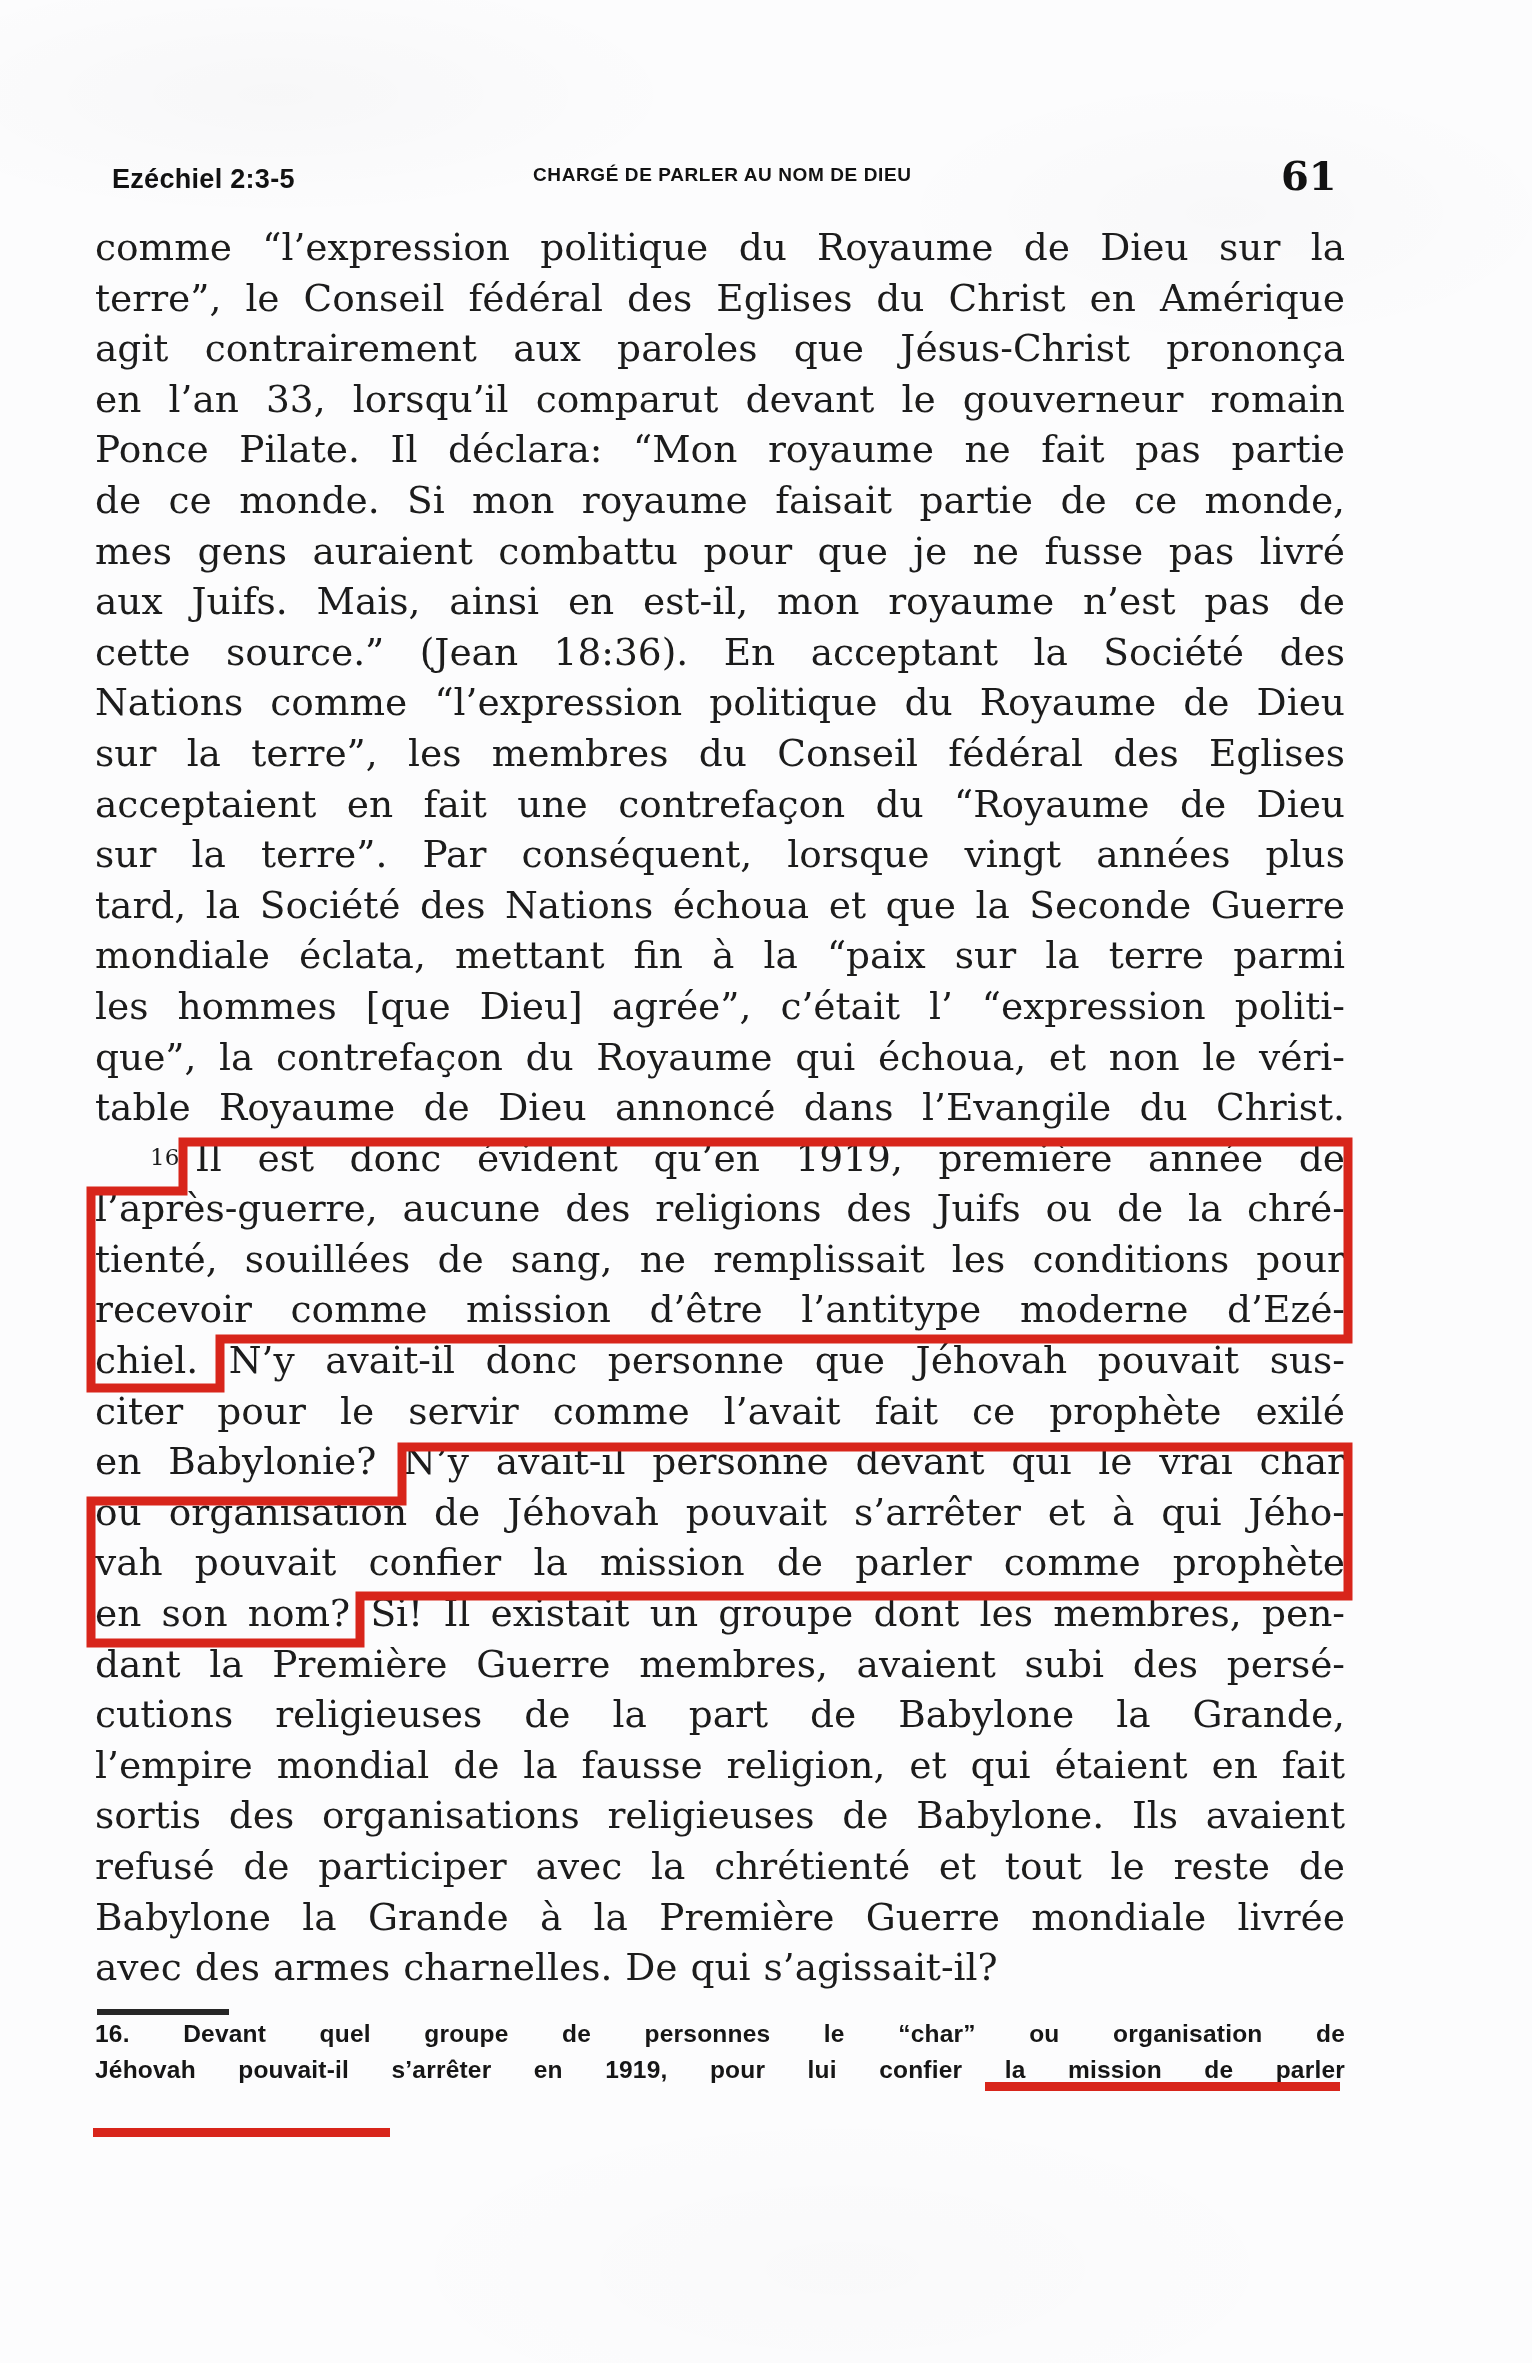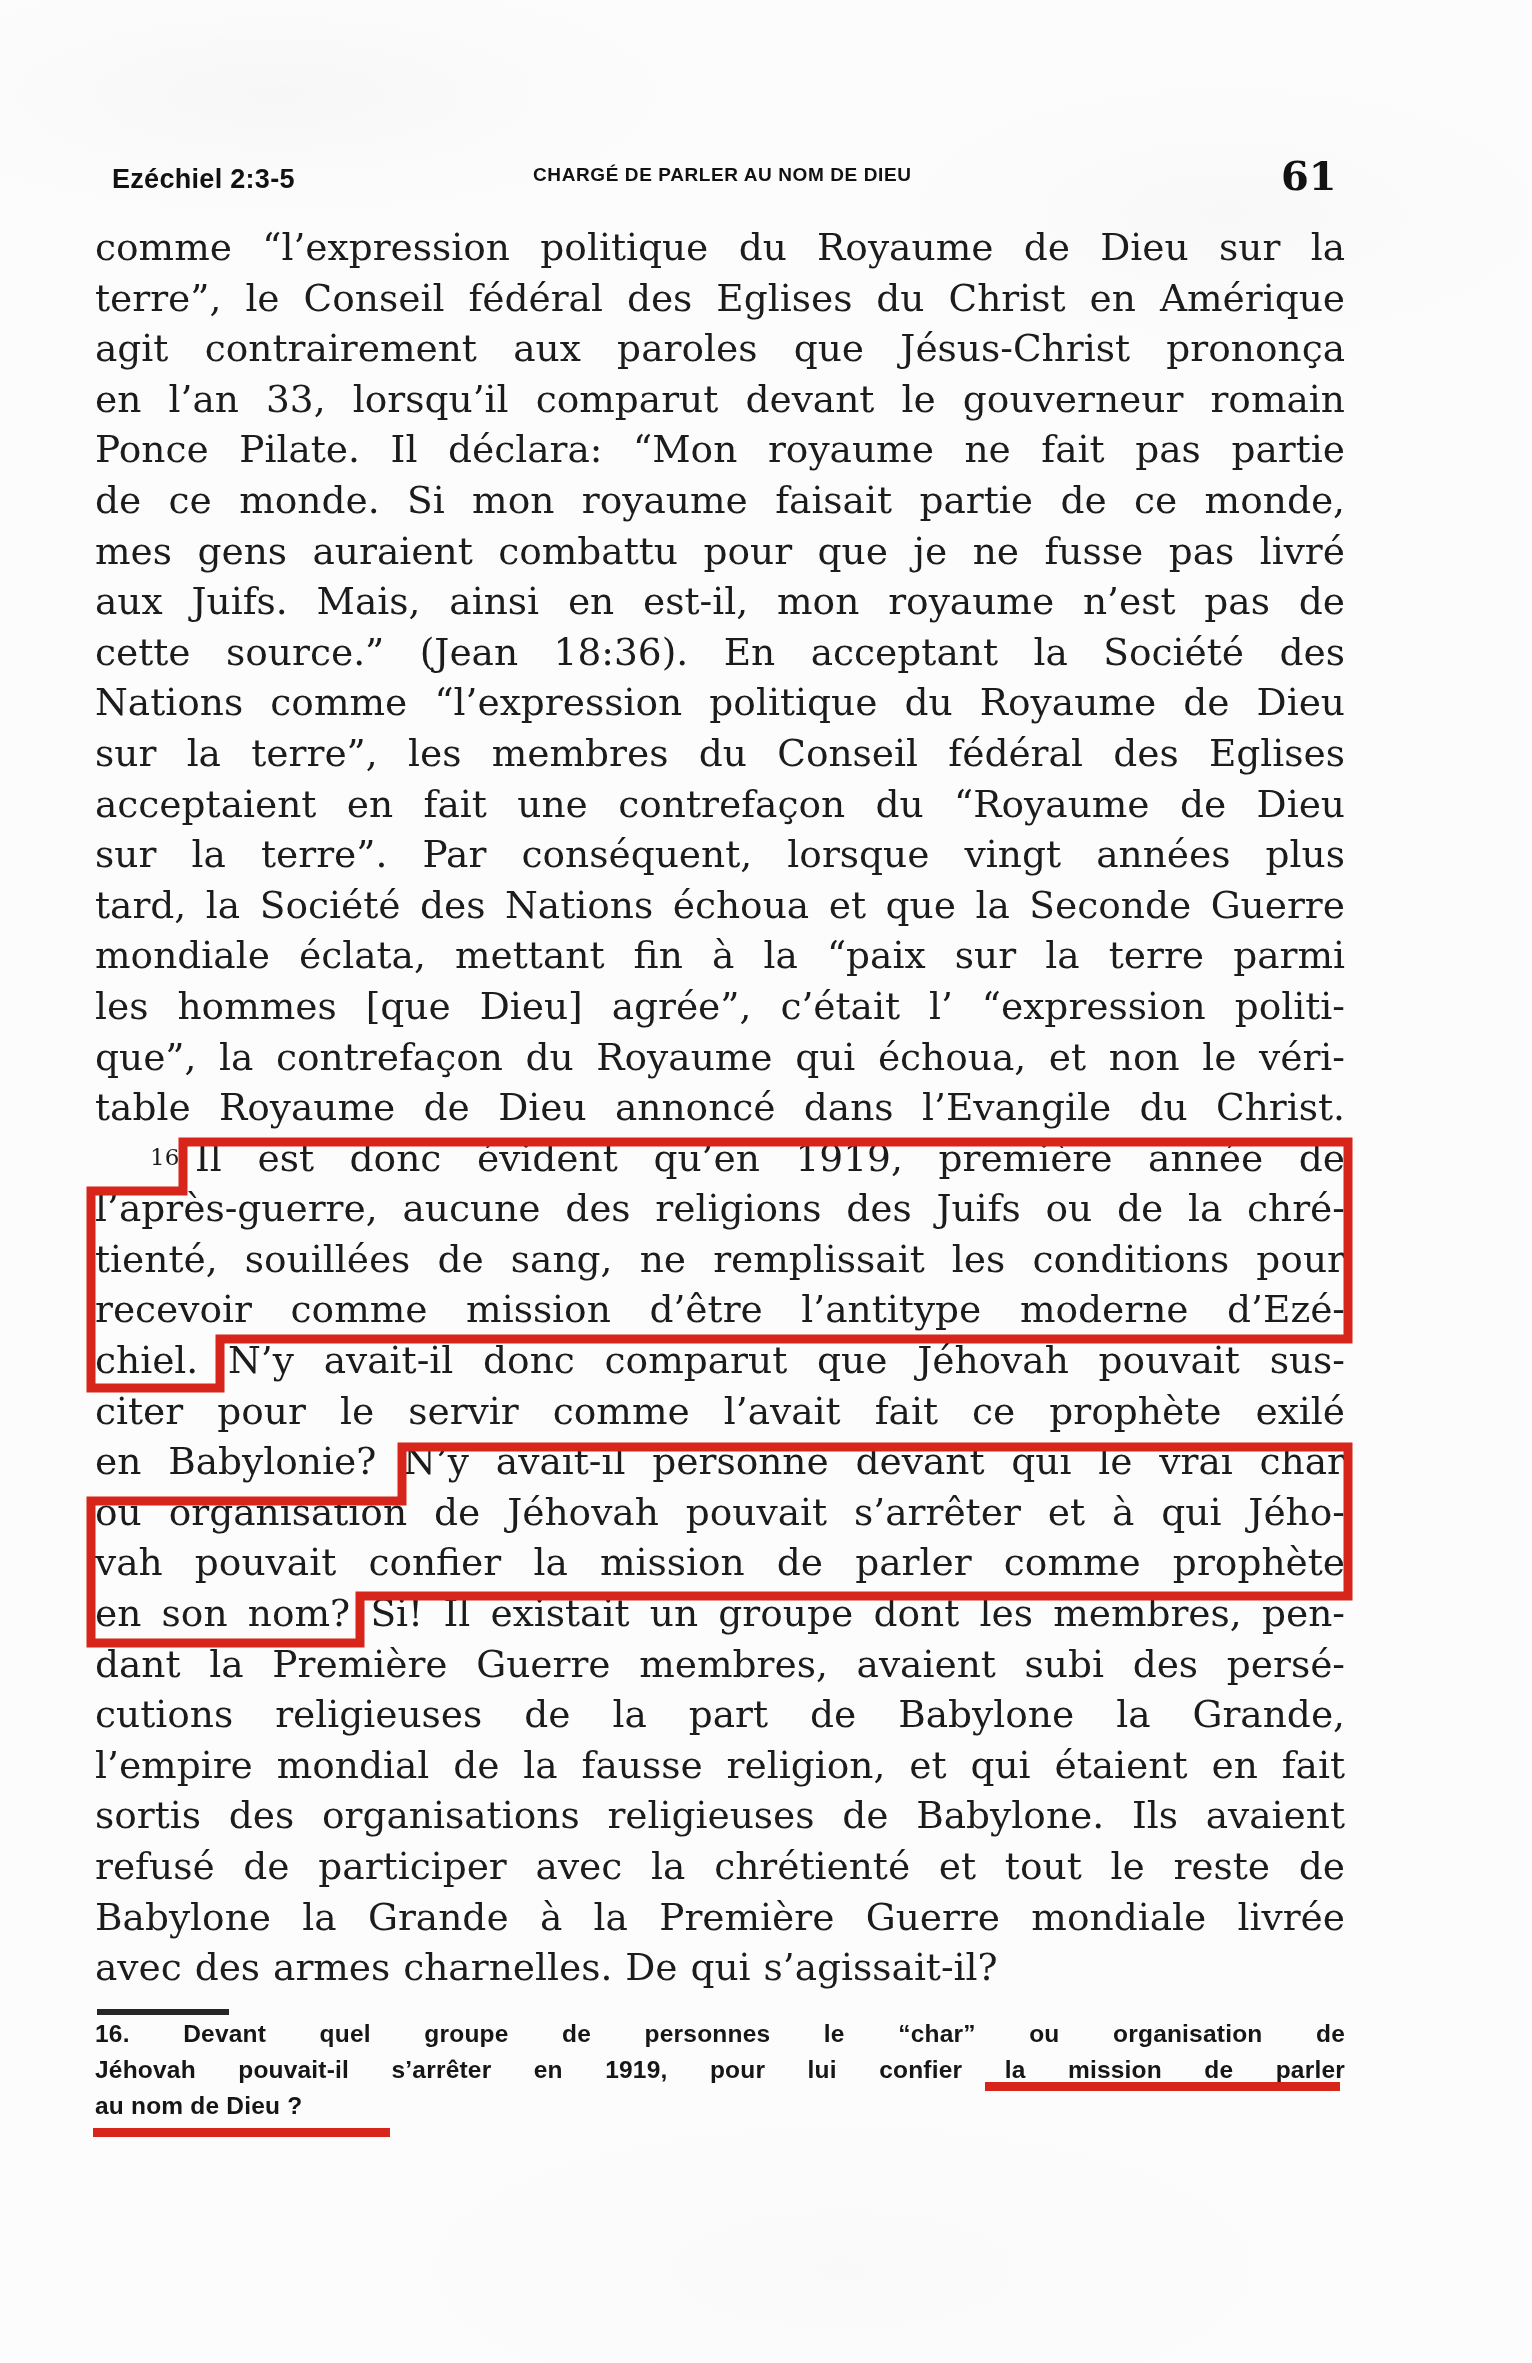--- a/index.html
+++ b/index.html
@@ -73,41 +73,40 @@
       <div class="body-line">sur la terre”. Par conséquent, lorsque vingt années plus</div>
       <div class="body-line">tard, la Société des Nations échoua et que la Seconde Guerre</div>
       <div class="body-line">mondiale éclata, mettant fin à la “paix sur la terre parmi</div>
       <div class="body-line">les hommes [que Dieu] agrée”, c’était l’ “expression politi-</div>
       <div class="body-line">que”, la contrefaçon du Royaume qui échoua, et non le véri-</div>
       <div class="body-line">table Royaume de Dieu annoncé dans l’Evangile du Christ.</div>
       <div class="body-line" style="padding-left: 100px;">Il est donc évident qu’en 1919, première année de</div>
       <div class="body-line">l’après-guerre, aucune des religions des Juifs ou de la chré-</div>
       <div class="body-line">tienté, souillées de sang, ne remplissait les conditions pour</div>
       <div class="body-line">recevoir comme mission d’être l’antitype moderne d’Ezé-</div>
-      <div class="body-line">chiel. N’y avait-il donc comparut que Jéhovah pouvait sus-</div>
+      <div class="body-line">chiel. N’y avait-il donc personne que Jéhovah pouvait sus-</div>
       <div class="body-line">citer pour le servir comme l’avait fait ce prophète exilé</div>
       <div class="body-line">en Babylonie? N’y avait-il personne devant qui le vrai char</div>
       <div class="body-line">ou organisation de Jéhovah pouvait s’arrêter et à qui Jého-</div>
       <div class="body-line">vah pouvait confier la mission de parler comme prophète</div>
       <div class="body-line">en son nom? Si! Il existait un groupe dont les membres, pen-</div>
       <div class="body-line">dant la Première Guerre membres, avaient subi des persé-</div>
       <div class="body-line">cutions religieuses de la part de Babylone la Grande,</div>
       <div class="body-line">l’empire mondial de la fausse religion, et qui étaient en fait</div>
       <div class="body-line">sortis des organisations religieuses de Babylone. Ils avaient</div>
       <div class="body-line">refusé de participer avec la chrétienté et tout le reste de</div>
       <div class="body-line">Babylone la Grande à la Première Guerre mondiale livrée</div>
       <div class="body-line last">avec des armes charnelles. De qui s’agissait-il?</div>
     </div>
 
   <span class="sup-marker">16</span>
 
   <div class="footnote-text">
       <div class="fn-line">16. Devant quel groupe de personnes le “char” ou organisation de</div>
       <div class="fn-line">Jéhovah pouvait-il s’arrêter en 1919, pour lui confier la mission de parler</div>
-      <div class="fn-line last">au nom de Dieu ?</div>
     </div>
 
   <svg class="overlay" width="1532" height="2363" viewBox="0 0 1532 2363">
 
     <rect x="97" y="2009" width="132" height="6" fill="#262626"></rect>
 
     <path d="M183,1142 H1348 V1339 H220 V1388 H91 V1191 H183 Z" fill="none" stroke-width="9" stroke-linejoin="miter" stroke="#d8251b"></path>
 
     <path d="M402,1447 H1348 V1596 H360 V1643 H91 V1501 H402 Z" fill="none" stroke-width="9" stroke-linejoin="miter" stroke="#d8251b"></path>
 

